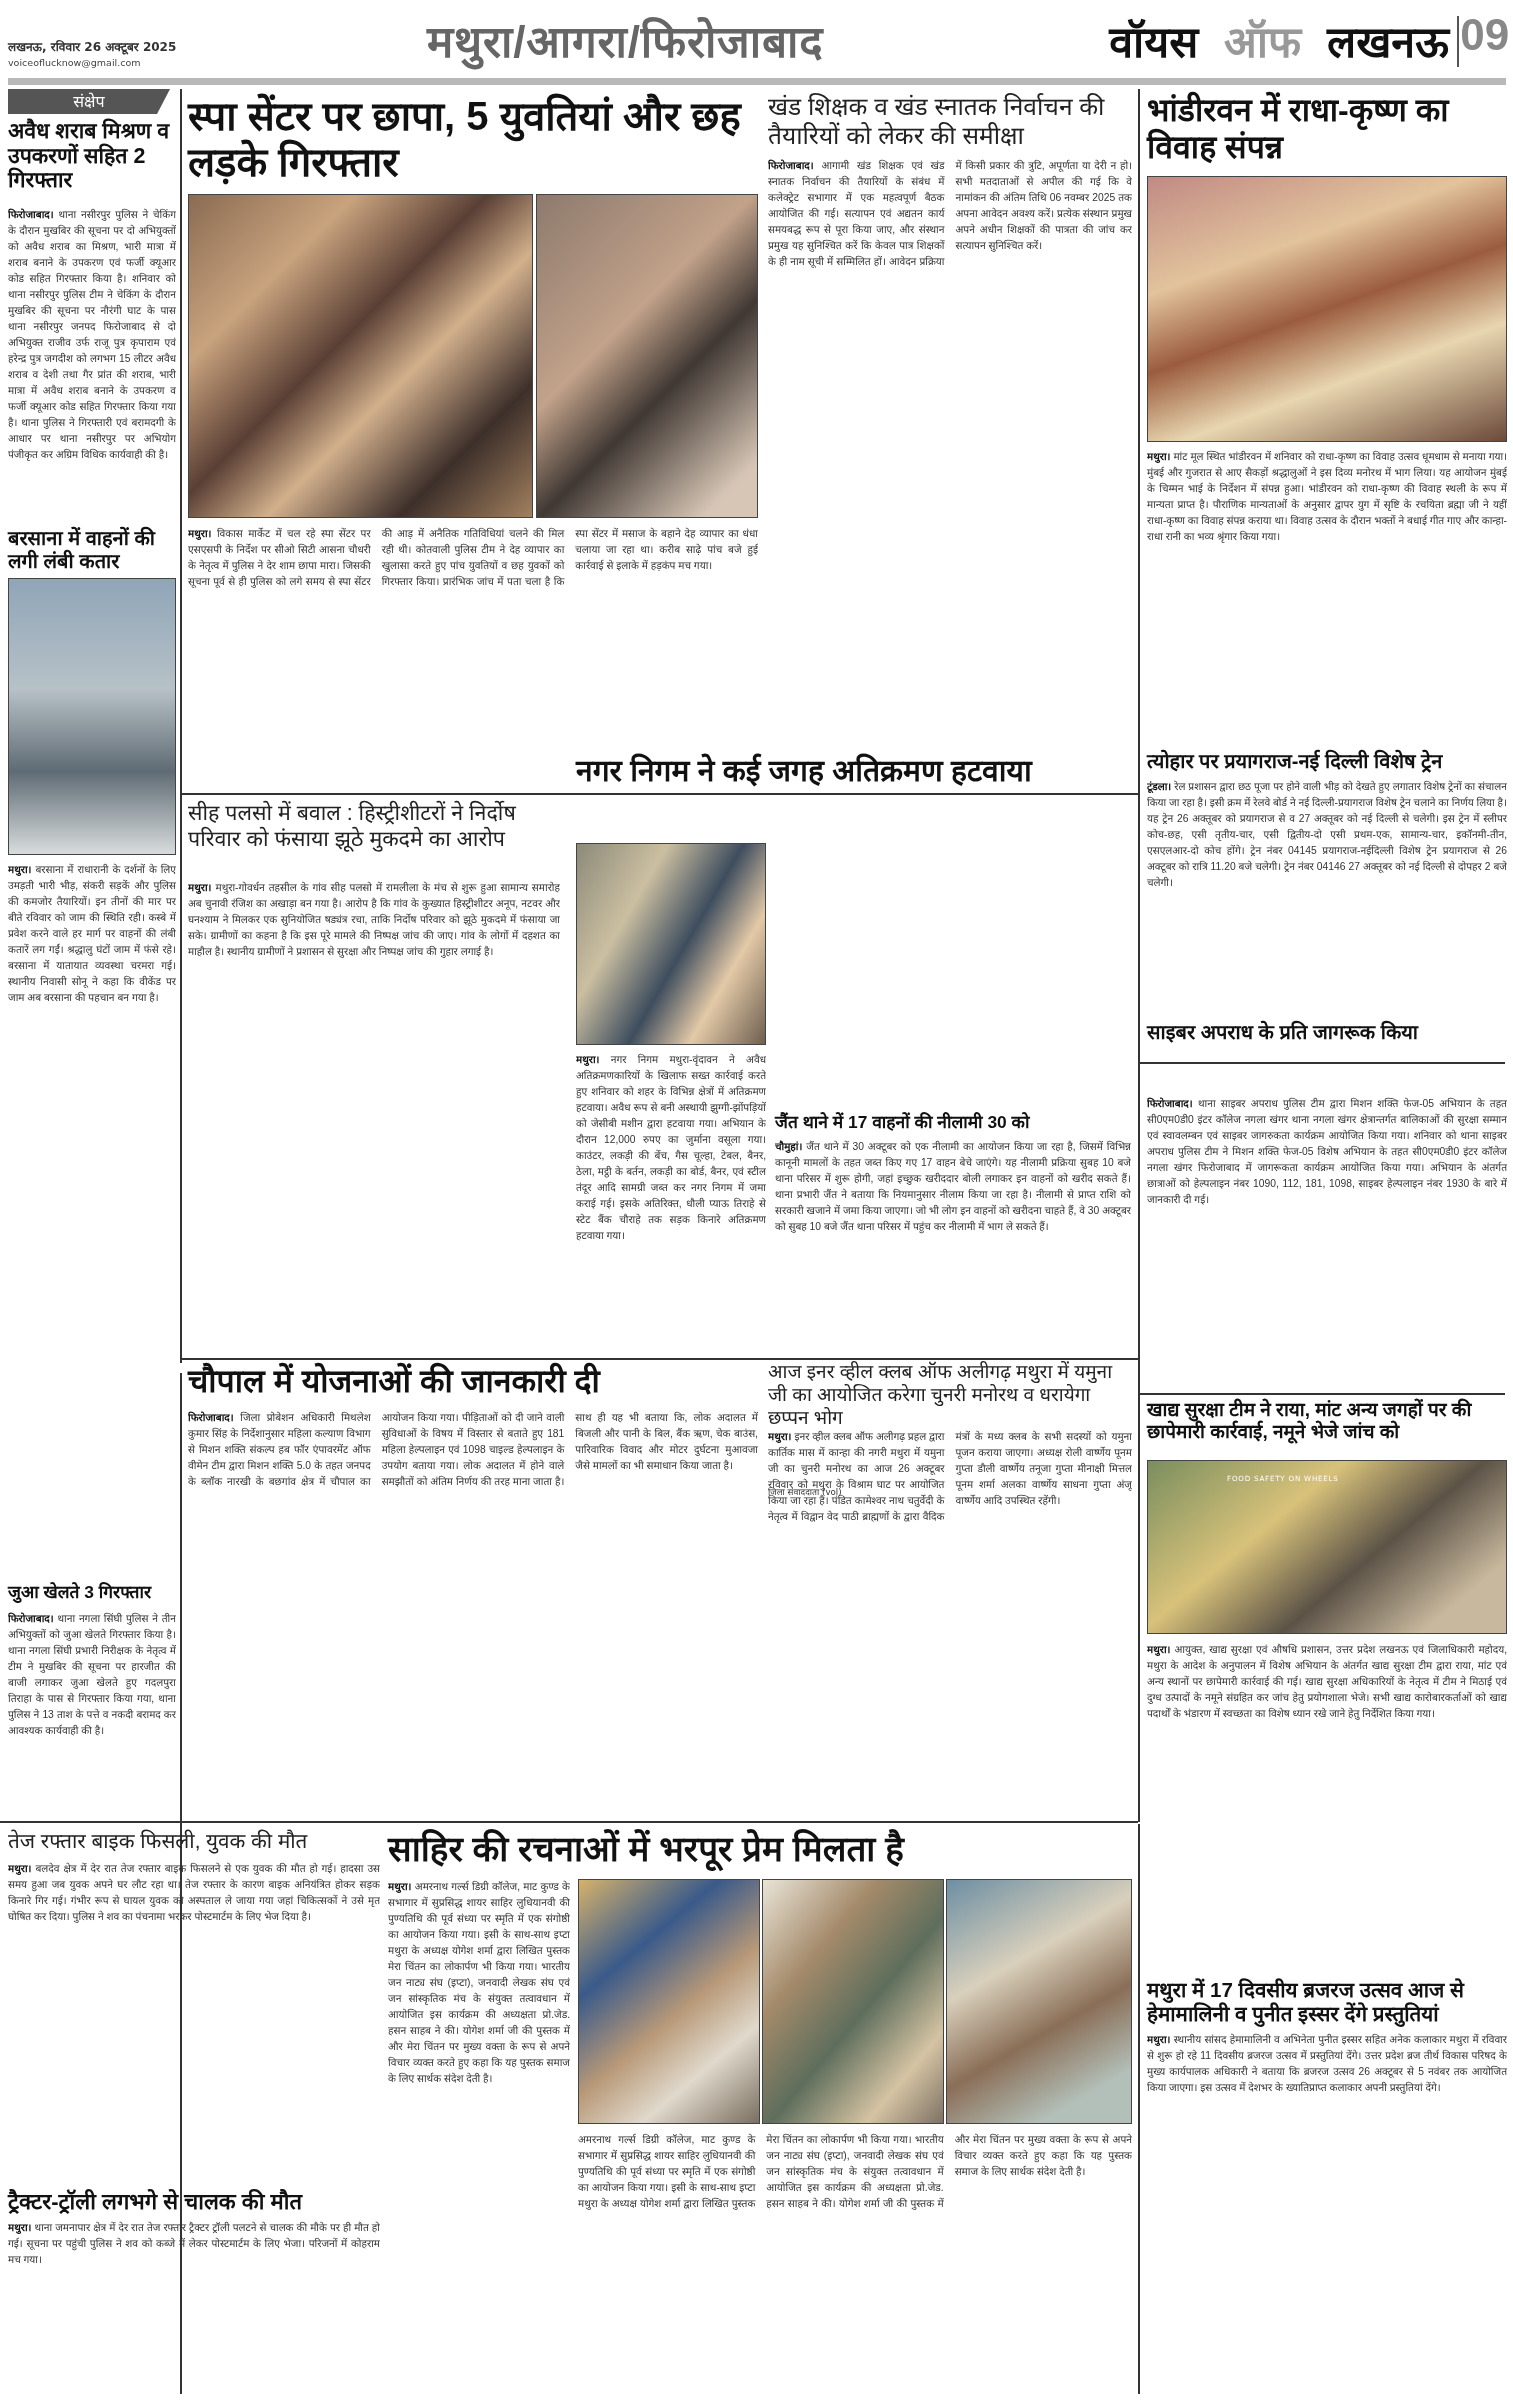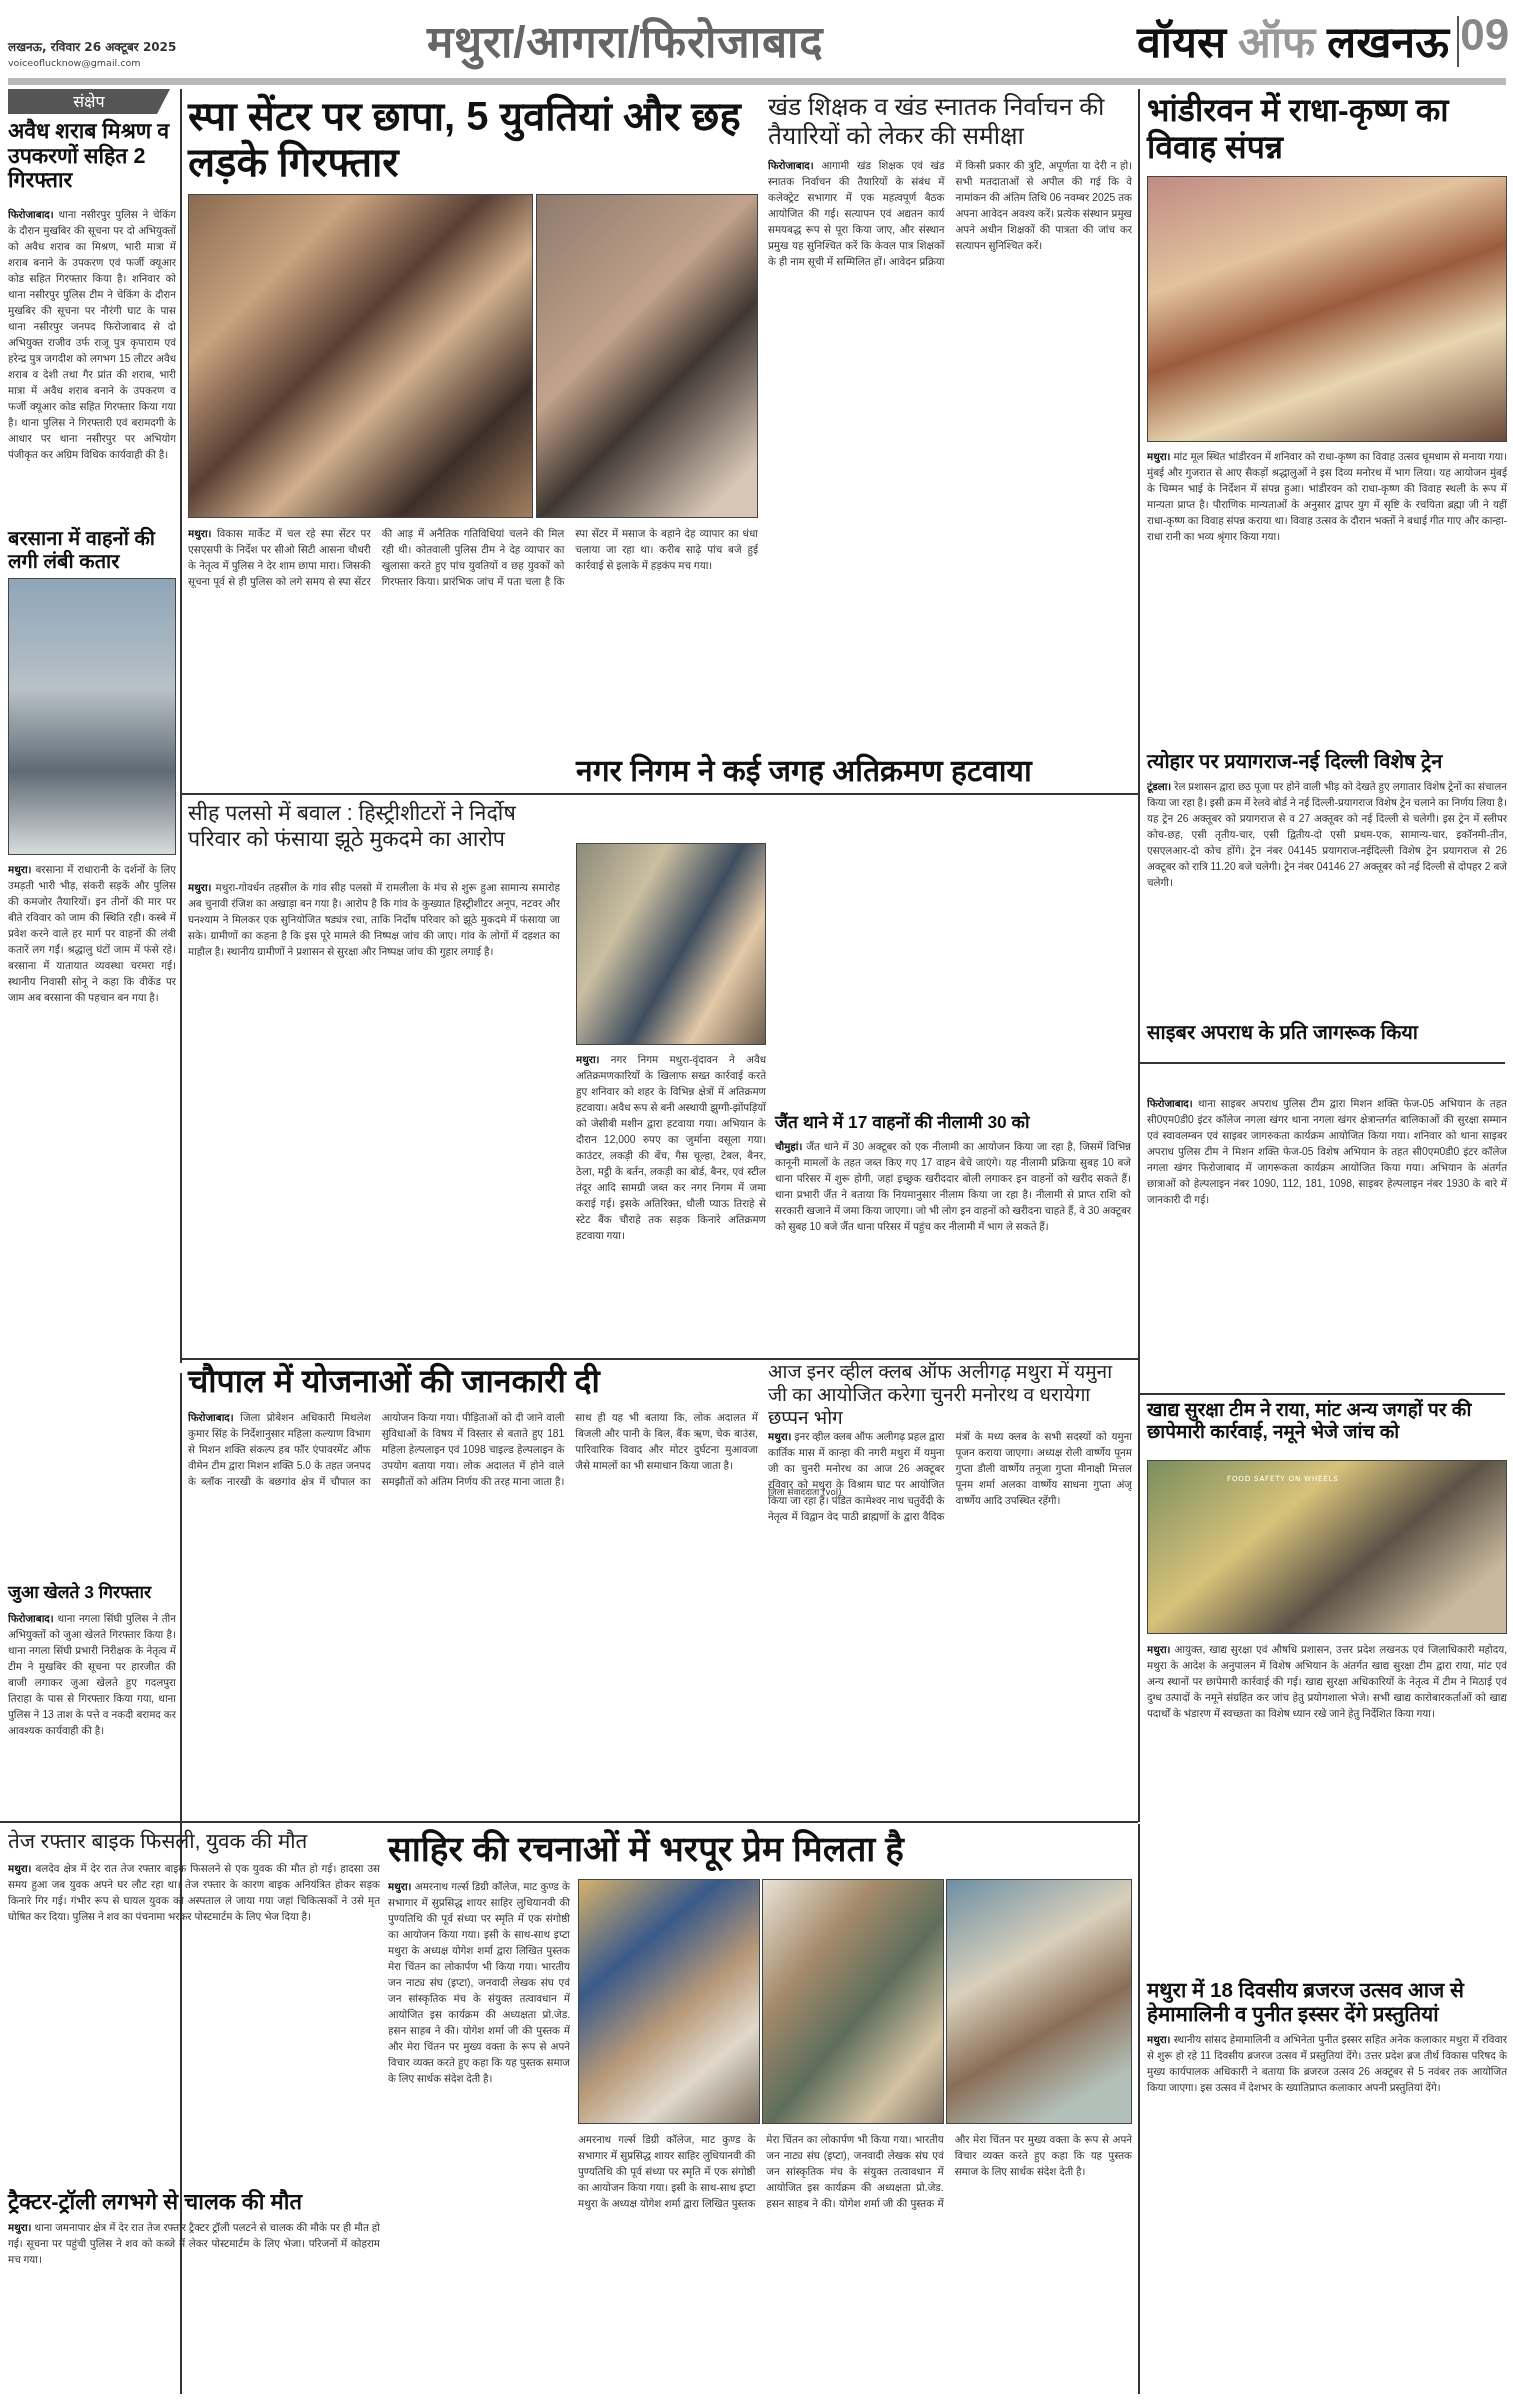--- a/index.html
+++ b/index.html
@@ -1,21 +1,21 @@
 <!DOCTYPE html>
 <html style="font-size:12.7px"><head>
 <meta charset="utf-8">
 <style>
 *{box-sizing:border-box;margin:0;padding:0}
 body{width:1514px;height:2401px;background:#fff;font-family:"DejaVu Sans",sans-serif;color:#222;position:relative;overflow:hidden}
 .abs{position:absolute}
 .masthead-date{left:8px;top:38px;font-size:12px;font-weight:bold;color:#333}
 .masthead-email{left:8px;top:57px;font-size:9.5px;color:#444}
 .masthead-region{left:427px;top:9.5px;font-size:44px;font-weight:bold;color:#666;letter-spacing:0.8px;font-family:"Liberation Sans",sans-serif}
-.masthead-brand{right:65px;top:11px;font-size:43px;font-weight:bold;color:#111;font-family:Liberation Sans, sans-serif}
+.masthead-brand{right:65px;top:11px;font-size:43px;font-weight:bold;color:#111;font-family:Liberation Mono, monospace}
 .masthead-brand .mid{color:#999}
 .masthead-sep{right:55px;top:16px;width:1.6px;height:51px;background:#555}
 .masthead-page{right:4.7px;top:9.5px;font-size:44px;font-weight:bold;color:#888;font-family:"Liberation Sans",sans-serif}
 .topbar{left:8px;top:78px;width:1498px;height:7.1px;background:#b9b9b9}
 .vline{background:#333;width:1.6px}
 .hline{background:#333;height:1.6px}
 .sankshep{left:8px;top:89px;width:162px;height:25px;background:#555;color:#fff;font-size:16px;text-align:center;line-height:25px;clip-path:polygon(0 0,100% 0,92% 100%,0 100%)}
 .hd{font-weight:bold;color:#111;line-height:1.15;font-family:"Liberation Sans",sans-serif}
 .hd-light{font-weight:normal;color:#222;line-height:1.2;font-family:"Liberation Sans",sans-serif}
 .body{font-size:10.3px;line-height:16px;color:#333;text-align:justify;overflow:hidden;font-family:"Liberation Sans",sans-serif}
@@ -101,21 +101,21 @@
 <div class="abs hd-light" style="left:768px;top:1361px;width:364px;font-size:19px">आज इनर व्हील क्लब ऑफ अलीगढ़ मथुरा में यमुना जी का आयोजित करेगा चुनरी मनोरथ व धरायेगा छप्पन भोग</div>
 <div class="abs label" style="left:768px;top:1486px;width:174px;font-weight:normal;color:#333">जिला संवाददाता (vol)</div>
 <div class="abs body" style="left:768px;top:1429px;width:364px;height:388px;column-count:2;column-gap:11px"><b>मथुरा।</b> <span>इनर व्हील क्लब ऑफ अलीगढ़ प्रहल द्वारा कार्तिक मास में कान्हा की नगरी मथुरा में यमुना जी का चुनरी मनोरथ का आज 26 अक्टूबर रविवार को मथुरा के विश्राम घाट पर आयोजित किया जा रहा है। पंडित कामेश्वर नाथ चतुर्वेदी के नेतृत्व में विद्वान वेद पाठी ब्राह्मणों के द्वारा वैदिक मंत्रों के मध्य क्लब के सभी सदस्यों को यमुना पूजन कराया जाएगा। अध्यक्ष रोली वार्ष्णेय पूनम गुप्ता डौली वार्ष्णेय तनूजा गुप्ता मीनाक्षी मित्तल पूनम शर्मा अलका वार्ष्णेय साधना गुप्ता अंजू वार्ष्णेय आदि उपस्थित रहेंगी।</span></div>
 
 <div class="abs hd" style="left:1147px;top:1399px;width:360px;font-size:19px">खाद्य सुरक्षा टीम ने राया, मांट अन्य जगहों पर की छापेमारी कार्रवाई, नमूने भेजे जांच को</div>
 <div class="abs photo ph8" style="left:1147px;top:1460px;width:360px;height:174px">
   <div style="position:absolute;left:79px;top:13px;font-size:7.1px;color:#fff;letter-spacing:0.8px">FOOD SAFETY ON WHEELS</div>
 </div>
 <div class="abs body" style="left:1147px;top:1642px;width:360px;height:324px"><b>मथुरा।</b> <span>आयुक्त, खाद्य सुरक्षा एवं औषधि प्रशासन, उत्तर प्रदेश लखनऊ एवं जिलाधिकारी महोदय, मथुरा के आदेश के अनुपालन में विशेष अभियान के अंतर्गत खाद्य सुरक्षा टीम द्वारा राया, मांट एवं अन्य स्थानों पर छापेमारी कार्रवाई की गई। खाद्य सुरक्षा अधिकारियों के नेतृत्व में टीम ने मिठाई एवं दुग्ध उत्पादों के नमूने संग्रहित कर जांच हेतु प्रयोगशाला भेजे। सभी खाद्य कारोबारकर्ताओं को खाद्य पदार्थों के भंडारण में स्वच्छता का विशेष ध्यान रखे जाने हेतु निर्देशित किया गया।</span></div>
 
-<div class="abs hd" style="left:1147px;top:1978px;width:360px;font-size:20.6px">मथुरा में 18 दिवसीय ब्रजरज उत्सव आज से हेमामालिनी व पुनीत इस्सर देंगे प्रस्तुतियां</div>
+<div class="abs hd" style="left:1147px;top:1978px;width:360px;font-size:20.6px">मथुरा में 17 दिवसीय ब्रजरज उत्सव आज से हेमामालिनी व पुनीत इस्सर देंगे प्रस्तुतियां</div>
 <div class="abs body" style="left:1147px;top:2032px;width:360px;height:364px"><b>मथुरा।</b> <span>स्थानीय सांसद हेमामालिनी व अभिनेता पुनीत इस्सर सहित अनेक कलाकार मथुरा में रविवार से शुरू हो रहे 11 दिवसीय ब्रजरज उत्सव में प्रस्तुतियां देंगे। उत्तर प्रदेश ब्रज तीर्थ विकास परिषद के मुख्य कार्यपालक अधिकारी ने बताया कि ब्रजरज उत्सव 26 अक्टूबर से 5 नवंबर तक आयोजित किया जाएगा। इस उत्सव में देशभर के ख्यातिप्राप्त कलाकार अपनी प्रस्तुतियां देंगे।</span></div>
 
 <div class="abs hd-light" style="left:8px;top:1829px;width:372px;font-size:20.6px">तेज रफ्तार बाइक फिसली, युवक की मौत</div>
 <div class="abs body" style="left:8px;top:1861px;width:372px;height:324px"><b>मथुरा।</b> <span>बलदेव क्षेत्र में देर रात तेज रफ्तार बाइक फिसलने से एक युवक की मौत हो गई। हादसा उस समय हुआ जब युवक अपने घर लौट रहा था। तेज रफ्तार के कारण बाइक अनियंत्रित होकर सड़क किनारे गिर गई। गंभीर रूप से घायल युवक को अस्पताल ले जाया गया जहां चिकित्सकों ने उसे मृत घोषित कर दिया। पुलिस ने शव का पंचनामा भरकर पोस्टमार्टम के लिए भेज दिया है।</span></div>
 
 <div class="abs hd" style="left:8px;top:2189px;width:372px;font-size:22px">ट्रैक्टर-ट्रॉली लगभगे से चालक की मौत</div>
 <div class="abs body" style="left:8px;top:2220px;width:372px;height:174px"><b>मथुरा।</b> <span>थाना जमनापार क्षेत्र में देर रात तेज रफ्तार ट्रैक्टर ट्रॉली पलटने से चालक की मौके पर ही मौत हो गई। सूचना पर पहुंची पुलिस ने शव को कब्जे में लेकर पोस्टमार्टम के लिए भेजा। परिजनों में कोहराम मच गया।</span></div>
 
 <div class="abs hd" style="left:388px;top:1829px;width:744px;font-size:35px">साहिर की रचनाओं में भरपूर प्रेम मिलता है</div>
 <div class="abs photo ph5" style="left:578px;top:1879px;width:182px;height:245px"></div>

